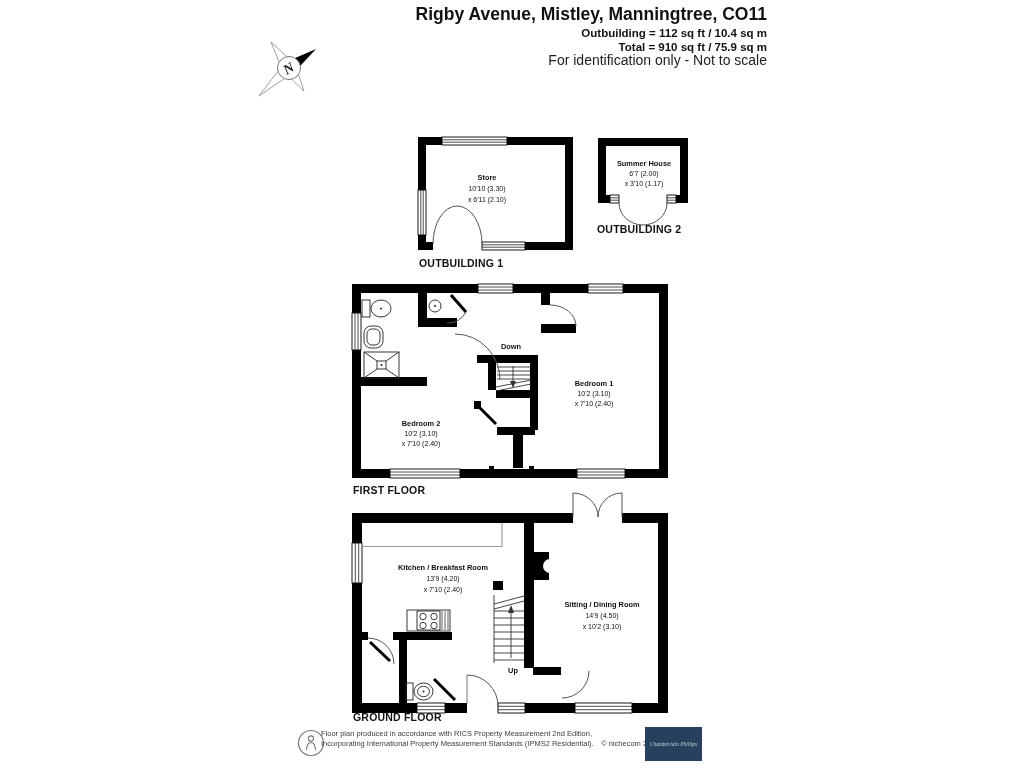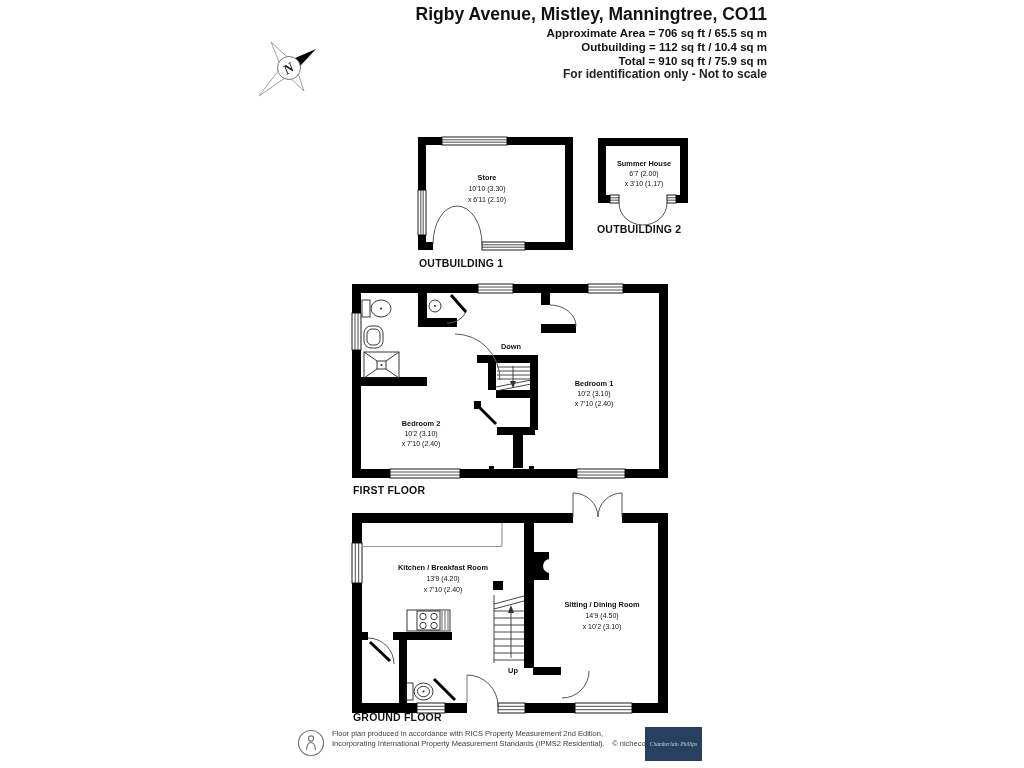--- a/index.html
+++ b/index.html
@@ -2,38 +2,37 @@
 <html><head>
 <meta charset="utf-8">
 <style>
   html,body{margin:0;padding:0;background:#fff;}
   #page{position:relative;width:1024px;height:768px;background:#ffffff;overflow:hidden;
         font-family:"Liberation Sans",sans-serif;color:#111;}
   .abs{position:absolute;}
   .header{top:2px;right:257px;text-align:right;}
   .title{font-size:17.5px;font-weight:bold;line-height:24px;white-space:nowrap;padding-left:36px;}
   .areaLine{font-size:11.5px;font-weight:bold;line-height:14px;white-space:nowrap;}
-  .disclaimer{font-size:12px;font-weight:bold;line-height:13px;color:#222;white-space:nowrap;}
-  .footerText{left:332px;top:729px;font-size:7.5px;line-height:10px;color:#3c3c3c;white-space:nowrap;}
+  .disclaimer{font-size:14px;font-weight:normal;line-height:13px;color:#222;white-space:nowrap;}
+  .footerText{left:321px;top:729px;font-size:7.5px;line-height:10px;color:#3c3c3c;white-space:nowrap;}
   .logo{left:645px;top:727px;width:57px;height:34px;display:flex;align-items:center;justify-content:center;}
   .logoInner{font-family:"Liberation Serif",serif;font-style:italic;font-size:5.5px;color:#c3d0dd;white-space:nowrap;}
   svg text{font-family:"Liberation Sans",sans-serif;fill:#111;}
   .rn{font-size:7.4px;font-weight:bold;}
   .rd{font-size:7px;}
   .cap{font-size:10.5px;font-weight:bold;letter-spacing:0.2px;}
   .sl{font-size:7.4px;font-weight:bold;}
 </style>
 </head>
 <body>
 
 <div id="page">
 
   <div class="abs header">
     <div class="title">Rigby Avenue, Mistley, Manningtree, CO11</div>
-    <div class="areaLine">Approximate Area = 706 sq ft / 65.5 sq m</div>
     <div class="areaLine">Outbuilding = 112 sq ft / 10.4 sq m</div>
     <div class="areaLine">Total = 910 sq ft / 75.9 sq m</div>
     <div class="disclaimer">For identification only - Not to scale</div>
   </div>
 
   <svg class="abs" style="left:250px;top:30px;" width="78" height="78" viewBox="250 30 78 78">
     <polygon points="271,42 290.5,60.1 289,68 281.1,67.1" fill="#fff" stroke="#888" stroke-width="0.8"></polygon>
     <polygon points="259,96 281.1,67.1 289,68 288,75.9" fill="#fff" stroke="#888" stroke-width="0.8"></polygon>
     <polygon points="304,91 288,75.9 289,68 296.9,69.5" fill="#fff" stroke="#888" stroke-width="0.8"></polygon>
     <polygon points="316,49 290.5,60.1 289,68 296.9,69.5" fill="#000"></polygon>

